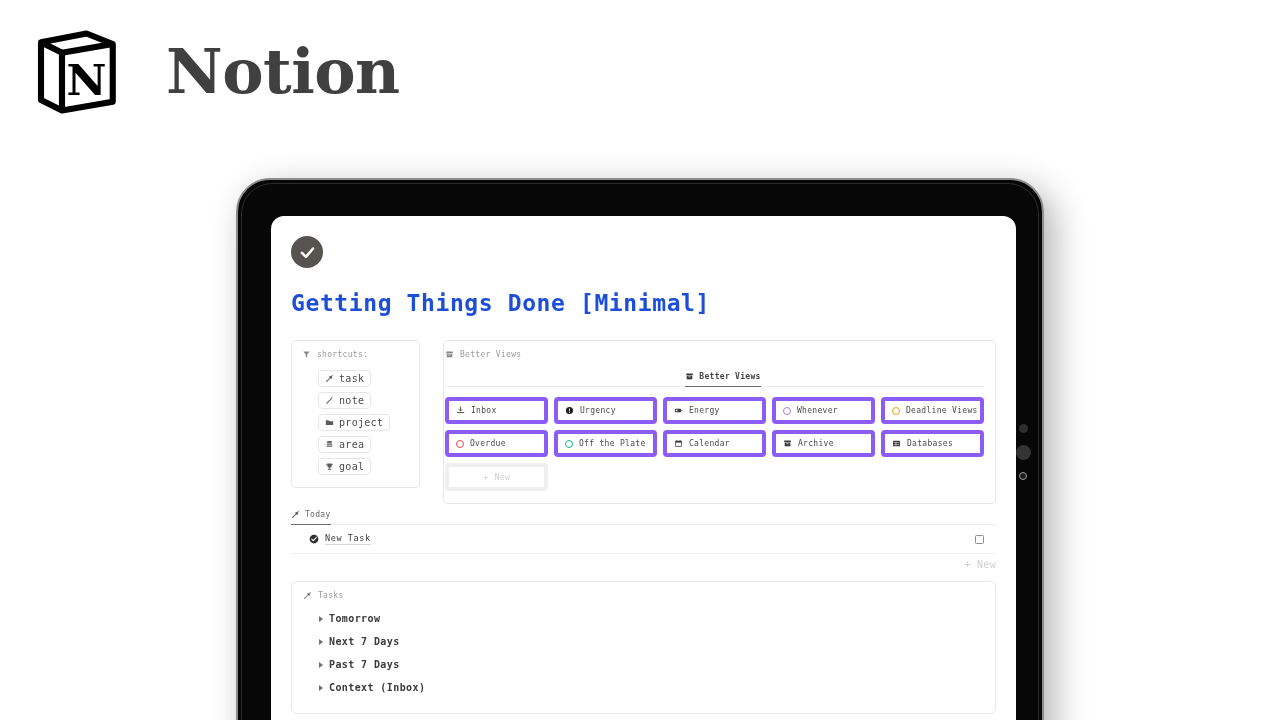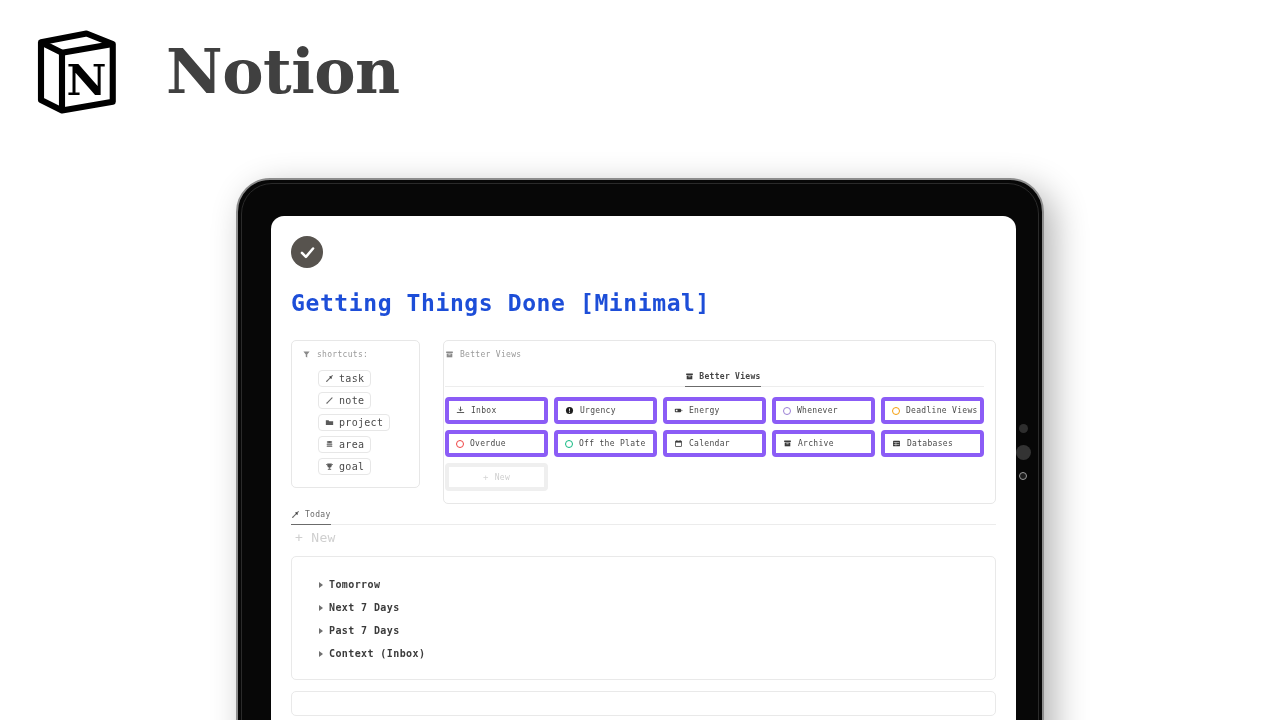--- a/index.html
+++ b/index.html
@@ -173,21 +173,21 @@
   .task-left { display: flex; align-items: center; gap: 6px; }
   .task-left .ic { width: 10px; height: 10px; display: block; flex: none; }
   .task-name {
     font-size: 8.5px; color: #3c3c3c; letter-spacing: 0.6px;
     border-bottom: 1px solid #d8d8d8; padding-bottom: 1px;
   }
   .task-check {
     width: 9px; height: 9px; border: 1.4px solid #8c8c8c; border-radius: 1.5px;
   }
   .new-row {
-    padding: 5px 0 0 4px; font-size: 13px; color: #cfcfcf; letter-spacing: 0.3px;
+    padding: 5px 0 0 4px; font-size: 10px; color: #cfcfcf; letter-spacing: 0.3px; text-align: right;
   }
 
   
   .section-card {
     margin-top: 11px;
     border: 1px solid #e9e9e9;
     border-radius: 5px;
     padding: 9px 11px 14px 11px;
     background: #fff;
   }
@@ -406,28 +406,46 @@
         <div class="today-tab">
           <svg class="ic" viewBox="0 0 16 16">
             <path d="M3 13 L13 3" stroke="#6a6a6a" stroke-width="2" stroke-linecap="round"></path>
             <path d="M2.5 13.5 L5 12.5 L3.5 11 Z" fill="#6a6a6a"></path>
             <path d="M9 5 L11 7" stroke="#3a3a3a" stroke-width="2.4" stroke-linecap="round"></path>
           </svg>
           <span>Today</span>
         </div>
         <div class="today-rule"></div>
 
+        <div class="task-row">
+          <div class="task-left">
+            <svg class="ic" viewBox="0 0 24 24">
+              <circle cx="12" cy="12" r="10.5" fill="#2f2f2f"></circle>
+              <path d="M6.5 12.4 L10.3 16 L17.6 8.2" fill="none" stroke="#fff" stroke-width="2.6" stroke-linecap="round" stroke-linejoin="round"></path>
+            </svg>
+            <span class="task-name">New Task</span>
+          </div>
+          <div class="task-check"></div>
+        </div>
 
         <div class="new-row">
           <span>+</span>
           <span>New</span>
         </div>
       </div>
 
       <div class="section-card">
+        <div class="card-head">
+          <svg class="ic" viewBox="0 0 16 16">
+            <path d="M3 13 L13 3" stroke="#8a8a8a" stroke-width="2" stroke-linecap="round"></path>
+            <path d="M2.5 13.5 L5 12.5 L3.5 11 Z" fill="#8a8a8a"></path>
+            <path d="M9 5 L11 7" stroke="#5a5a5a" stroke-width="2.4" stroke-linecap="round"></path>
+          </svg>
+          <span>Tasks</span>
+        </div>
         <div class="toggle-list">
           <div class="toggle-item">
             <span class="tri"></span>
             <span>Tomorrow</span>
           </div>
           <div class="toggle-item">
             <span class="tri"></span>
             <span>Next 7 Days</span>
           </div>
           <div class="toggle-item">

